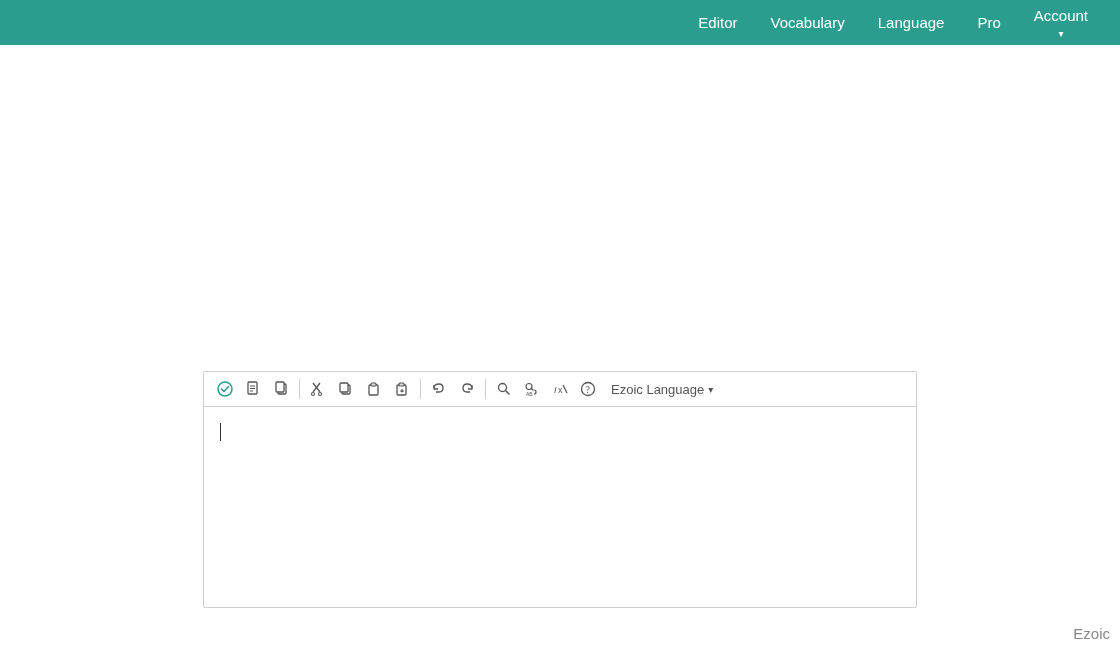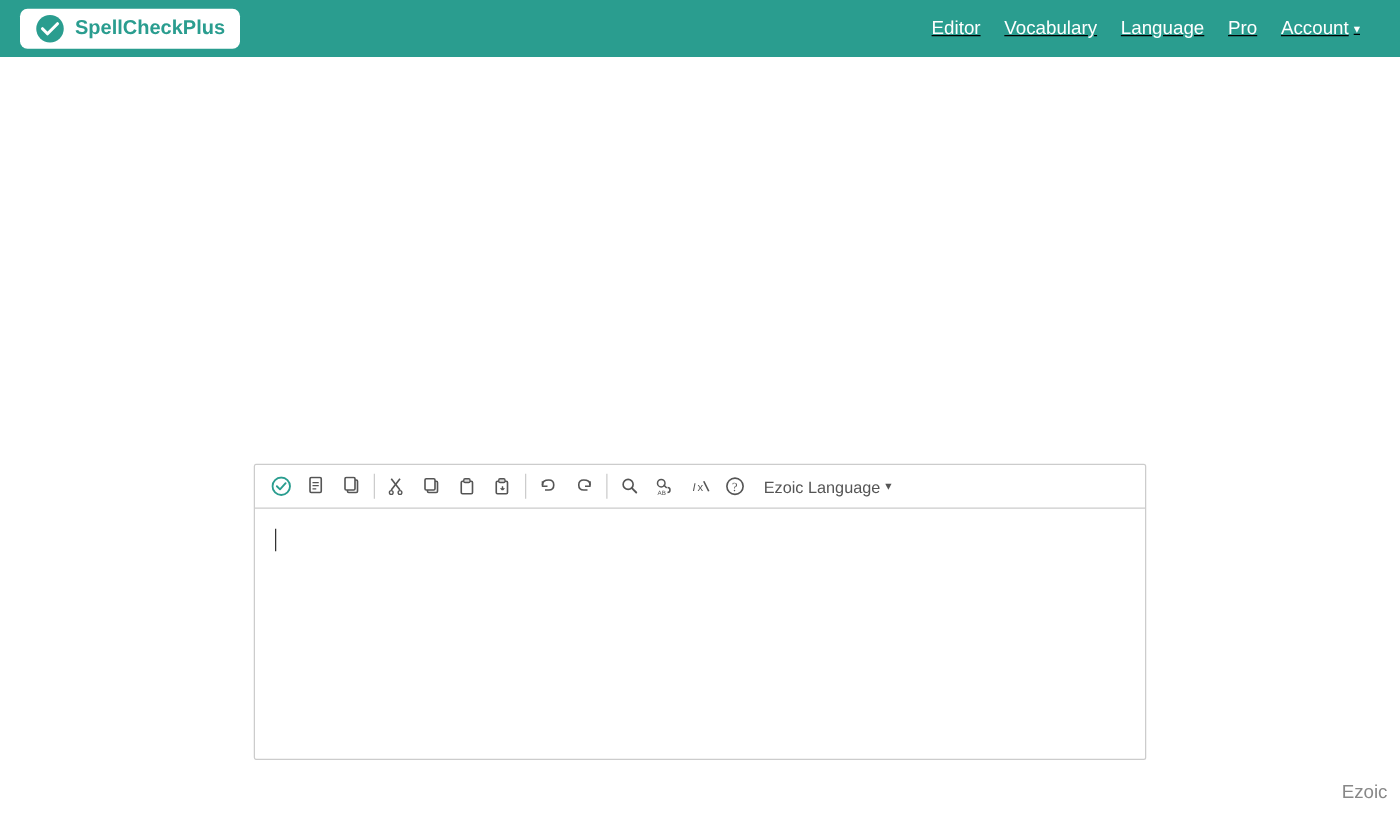--- a/index.html
+++ b/index.html
@@ -47,40 +47,40 @@
 
     .nav-brand-text {
       color: #2a9d8f;
       font-weight: bold;
       font-size: 16px;
     }
 
     .nav-links {
       display: flex;
       align-items: center;
-      gap: 19px;
+      gap: 33px;
       margin-left: auto;
       margin-right: 16px;
-      text-decoration: underline;
     }
 
     .nav-link {
       color: white;
       text-decoration: none;
       font-size: 15px;
       cursor: pointer;
     }
 
     .nav-link-account {
       display: flex;
       align-items: center;
       gap: 4px;
       color: white;
       font-size: 15px;
       cursor: pointer;
+      flex-direction: column;
     }
 
     .nav-link-account .caret {
       font-size: 10px;
     }
 
     
     .main-content {
       margin-top: 45px;
       padding: 16px;
@@ -179,28 +179,20 @@
       bottom: 10px;
       right: 10px;
       font-size: 15px;
       color: #888;
     }
   </style>
 </head>
 <body>
 
 <nav>
-  <div class="nav-brand">
-
-    <svg class="nav-brand-logo" viewBox="0 0 24 24" fill="none" xmlns="http://www.w3.org/2000/svg">
-      <circle cx="12" cy="12" r="11" fill="#2a9d8f"></circle>
-      <polyline points="6,12 10,16 18,8" stroke="white" stroke-width="2.5" fill="none" stroke-linecap="round" stroke-linejoin="round"></polyline>
-    </svg>
-    <span class="nav-brand-text">SpellCheckPlus</span>
-  </div>
 
   <div class="nav-links">
     <a class="nav-link">Editor</a>
     <a class="nav-link">Vocabulary</a>
     <a class="nav-link">Language</a>
     <a class="nav-link">Pro</a>
     <div class="nav-link-account">
       <span>Account</span>
       <span class="caret">▾</span>
     </div>

